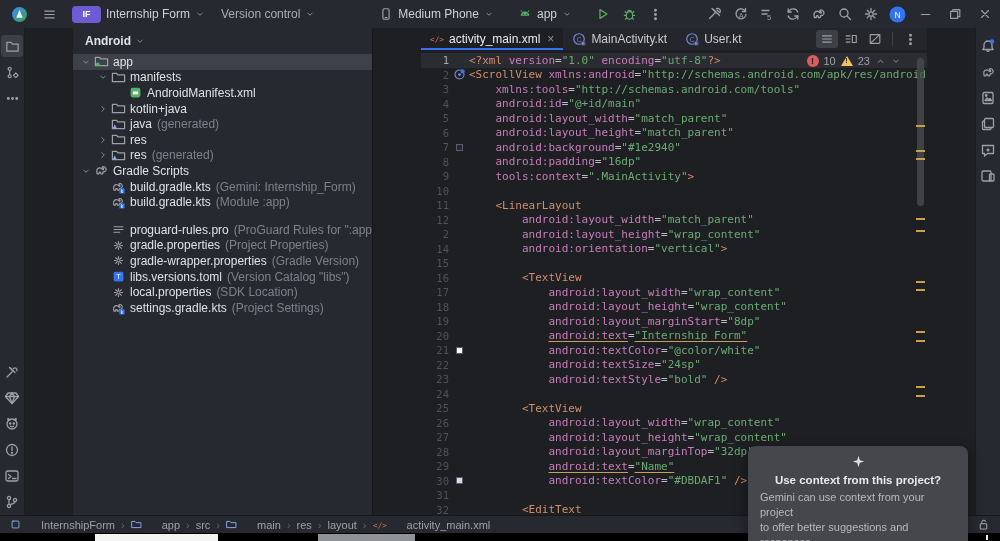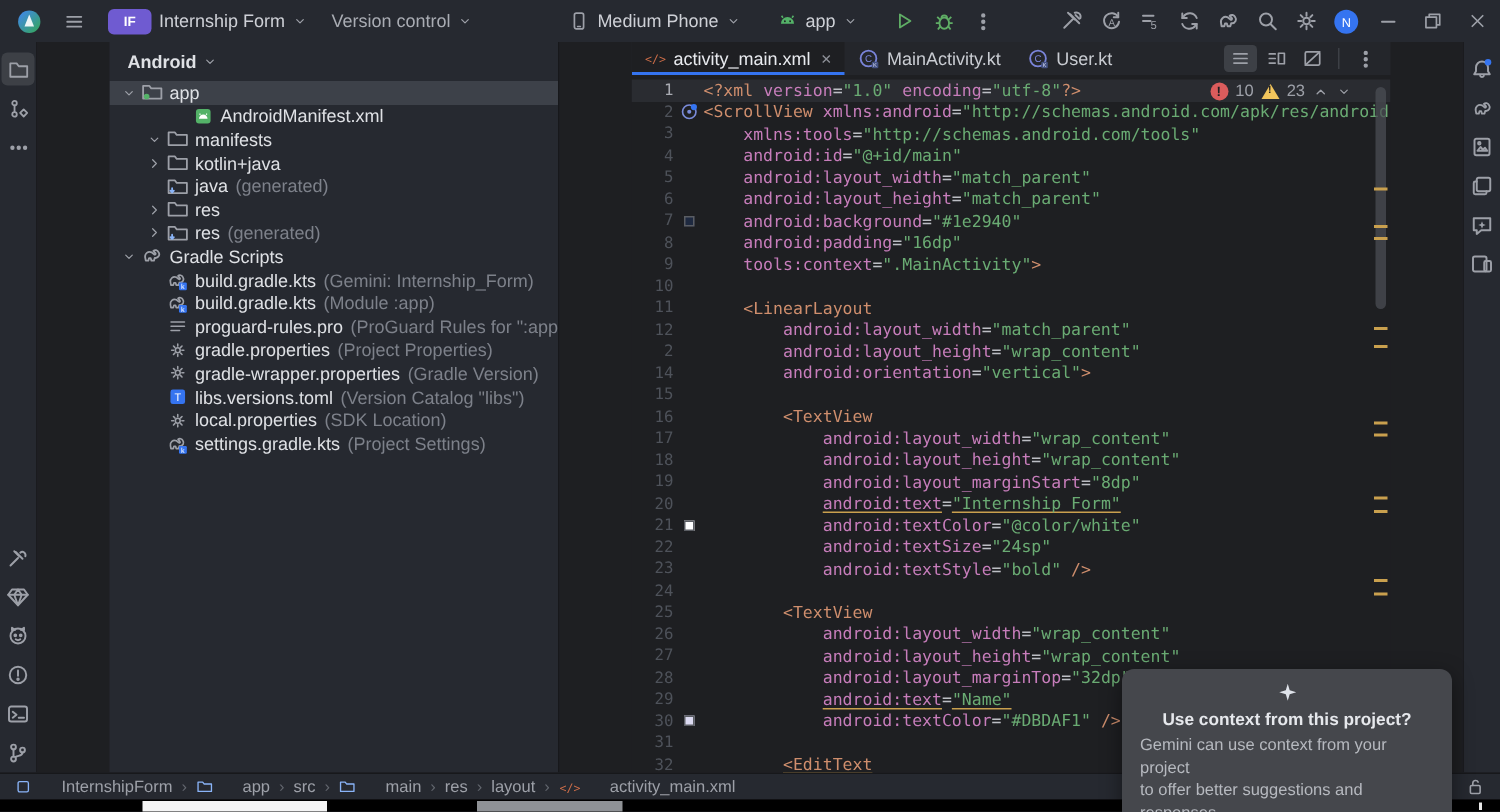--- a/index.html
+++ b/index.html
@@ -348,47 +348,47 @@
               </svg>
             </span>
             <span class="tree-ico">
               <svg width="15" height="15" viewBox="0 0 16 16" fill="none" stroke="#9da0a8" stroke-width="1.3" stroke-linecap="round" stroke-linejoin="round">
                 <path d="M1.5 3.5h4.5l1.3 1.8h7.2v7.2H1.5z"></path>
                 <circle cx="4" cy="11" r="2" fill="#54b268" stroke="none"></circle>
               </svg>
             </span>
             <span>app</span>
           </div>
+          <div class="tree-row" style="padding-left: 23px;">
+            <span class="tree-chev">
+              <svg width="10" height="10" viewBox="0 0 16 16" fill="none" stroke="#9da0a8" stroke-width="1.3" stroke-linecap="round" stroke-linejoin="round">
+                <path d="M4.5 6.5 8 10 11.5 6.5"></path>
+              </svg>
+            </span>
+            <span class="tree-ico">
+              <svg width="15" height="15" viewBox="0 0 16 16" fill="none" stroke="#9da0a8" stroke-width="1.3" stroke-linecap="round" stroke-linejoin="round">
+                <path d="M1.5 3.5h4.5l1.3 1.8h7.2v7.2H1.5z"></path>
+              </svg>
+            </span>
+            <span>manifests</span>
+          </div>
           <div class="tree-row" style="padding-left: 40px;">
             <span class="tree-chev"></span>
             <span class="tree-ico">
               <svg width="13" height="13" viewBox="0 0 16 16">
                 <rect x="2" y="2" width="12" height="12" rx="2.5" fill="#54b268"></rect>
                 <path d="M4.5 10a3.5 3.5 0 0 1 7 0z" fill="#fff"></path>
                 <path d="M5.6 6.8 5 5.8M10.4 6.8l.6-1" stroke="#fff" stroke-width="1"></path>
               </svg>
             </span>
             <span>AndroidManifest.xml</span>
           </div>
           <div class="tree-row" style="padding-left: 23px;">
             <span class="tree-chev">
               <svg width="10" height="10" viewBox="0 0 16 16" fill="none" stroke="#9da0a8" stroke-width="1.3" stroke-linecap="round" stroke-linejoin="round">
-                <path d="M4.5 6.5 8 10 11.5 6.5"></path>
-              </svg>
-            </span>
-            <span class="tree-ico">
-              <svg width="15" height="15" viewBox="0 0 16 16" fill="none" stroke="#9da0a8" stroke-width="1.3" stroke-linecap="round" stroke-linejoin="round">
-                <path d="M1.5 3.5h4.5l1.3 1.8h7.2v7.2H1.5z"></path>
-              </svg>
-            </span>
-            <span>manifests</span>
-          </div>
-          <div class="tree-row" style="padding-left: 23px;">
-            <span class="tree-chev">
-              <svg width="10" height="10" viewBox="0 0 16 16" fill="none" stroke="#9da0a8" stroke-width="1.3" stroke-linecap="round" stroke-linejoin="round">
                 <path d="M6 4 10 8 6 12"></path>
               </svg>
             </span>
             <span class="tree-ico">
               <svg width="15" height="15" viewBox="0 0 16 16" fill="none" stroke="#9da0a8" stroke-width="1.3" stroke-linecap="round" stroke-linejoin="round">
                 <path d="M1.5 3.5h4.5l1.3 1.8h7.2v7.2H1.5z"></path>
               </svg>
             </span>
             <span>kotlin+java</span>
           </div>
@@ -461,21 +461,21 @@
             <span class="tree-ico">
               <svg width="14" height="14" viewBox="0 0 16 16" fill="none" stroke="#9da0a8" stroke-width="1.3" stroke-linecap="round" stroke-linejoin="round">
                 <path d="M12.5 5.5c-.8-1.6-2.6-2-3.7-1l1.4 1.6c.5.6-.3 1.4-.9.9L7.6 5.6C5 4.4 2.5 6.5 3 9.3l.4 2.2h1.8l.5-1.8h1.2l.5 1.8h1.8l.6-2c1.4.3 2.3-.4 2.9-1.5.5-1 .4-1.7-.2-2.5z"></path>
                 <rect x="9.5" y="9.5" width="6" height="6" fill="#3574f0" stroke="none" rx="1"></rect>
                 <text x="12.5" y="14.6" font-size="5.5" fill="#fff" stroke="none" text-anchor="middle" font-family="sans-serif">k</text>
               </svg>
             </span>
             <span>build.gradle.kts</span>
             <span class="tree-ann">(Module :app)</span>
           </div>
-          <div class="tree-row" style="padding-left: 23px;">
+          <div class="tree-row" style="padding-left: 23px; margin-top: 12px;">
             <span class="tree-chev"></span>
             <span class="tree-ico">
               <svg width="13" height="13" viewBox="0 0 16 16" fill="none" stroke="#9da0a8" stroke-width="1.3" stroke-linecap="round" stroke-linejoin="round">
                 <path d="M2.5 4.5h11M2.5 8h11M2.5 11.5h7"></path>
               </svg>
             </span>
             <span>proguard-rules.pro</span>
             <span class="tree-ann">(ProGuard Rules for ":app")</span>
           </div>
           <div class="tree-row" style="padding-left: 23px;">

